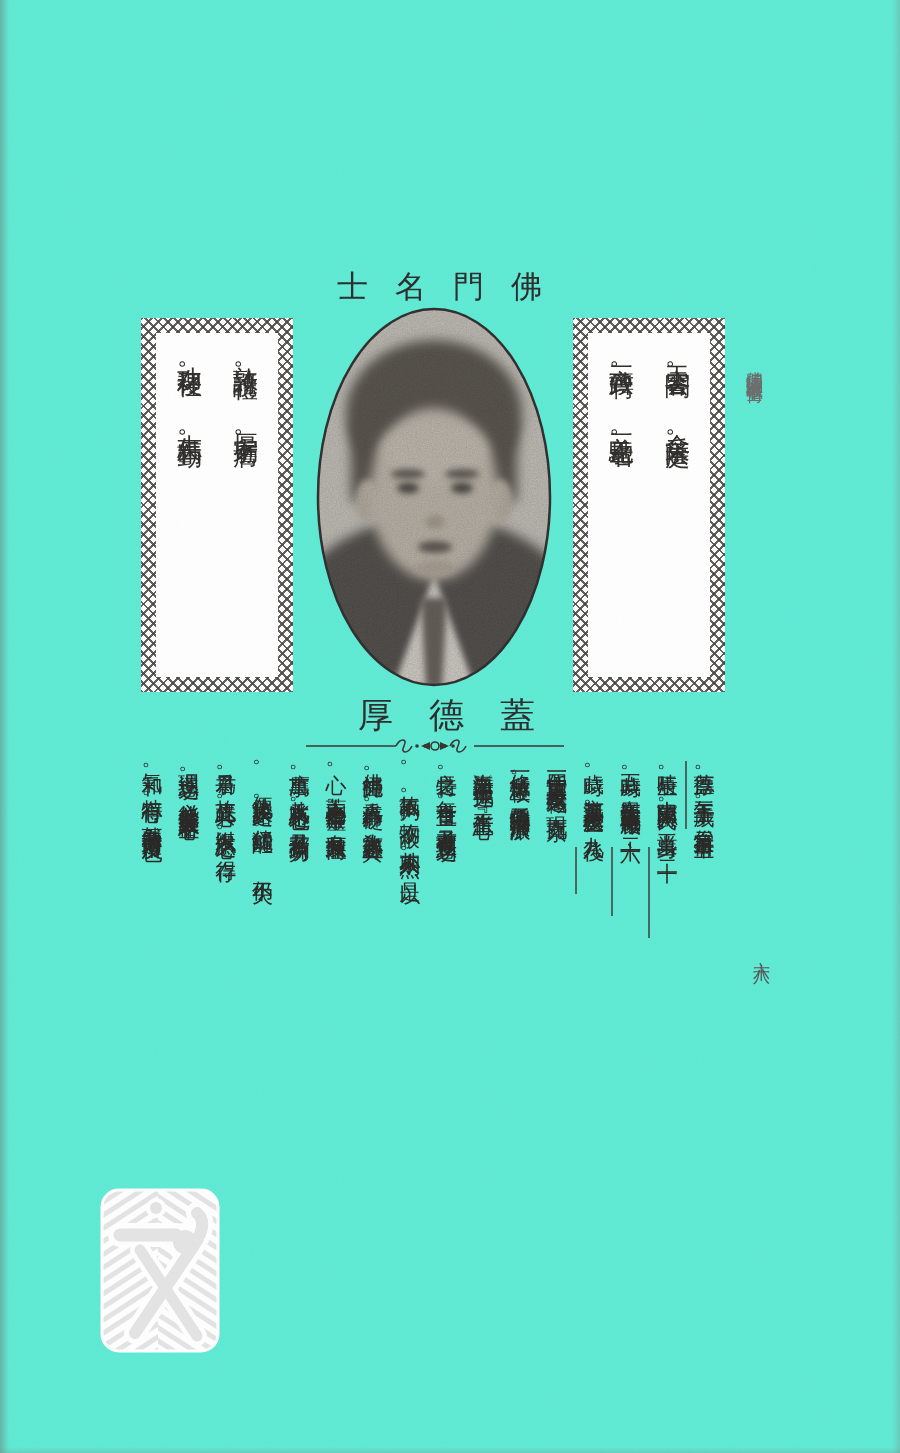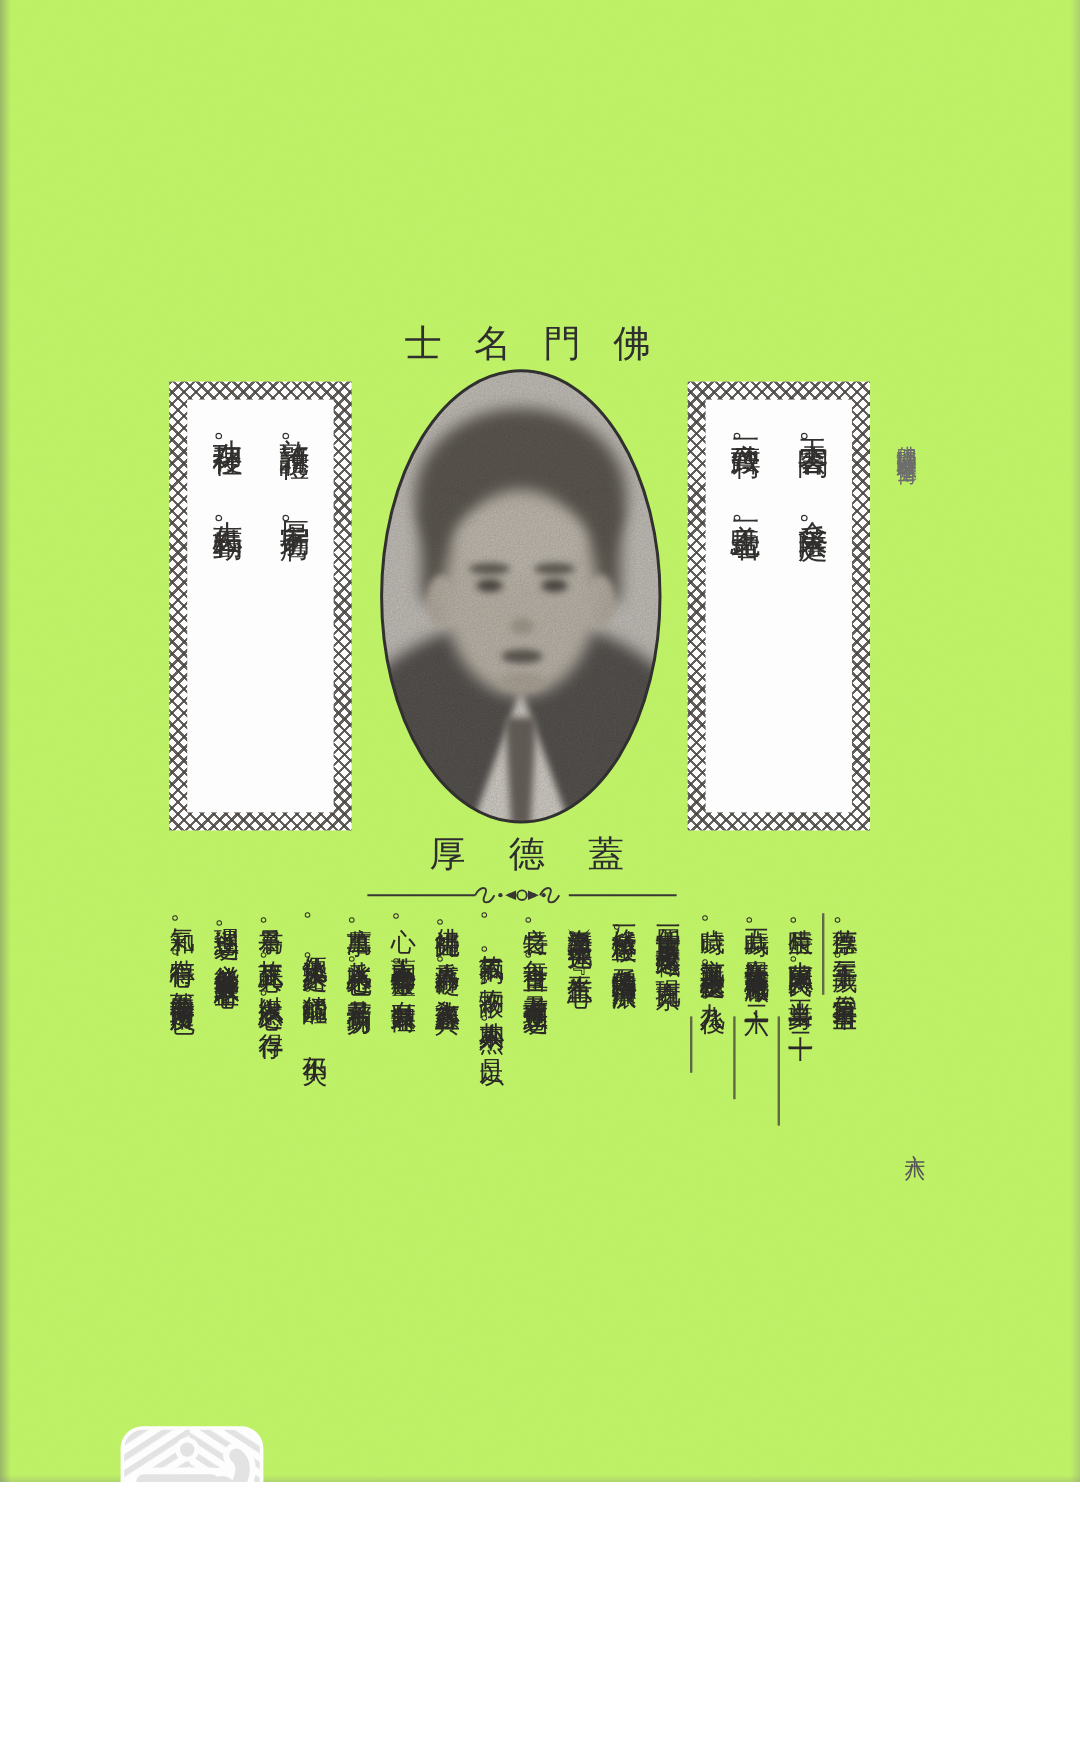--- a/index.html
+++ b/index.html
@@ -1,17 +1,17 @@
 <!DOCTYPE html>
 <html><head>
 <meta charset="utf-8">
 <style>
   html,body{margin:0;padding:0;background:#fff;}
   .page{
-    position:relative; width:900px; height:1235px; background:#bef264;
+    position:relative; width:900px; height:1453px; background:#5eead4;
     font-family:"DejaVu Serif","Liberation Serif",serif; color:#262626; overflow:hidden;
   }
   .edge-left{position:absolute;left:0;top:0;width:9px;height:100%;
     background:linear-gradient(90deg,rgba(110,110,110,.45),rgba(255,255,255,0));}
   .edge-right{position:absolute;right:0;top:0;width:8px;height:100%;
     background:linear-gradient(270deg,rgba(130,130,130,.30),rgba(255,255,255,0));}
   .edge-bottom{position:absolute;left:0;bottom:0;width:100%;height:6px;
     background:linear-gradient(0deg,rgba(130,130,130,.25),rgba(255,255,255,0));}
 
   .page-title{
@@ -39,21 +39,21 @@
   .series-title{
     position:absolute; left:744px; top:358px; writing-mode:vertical-rl;
     font-size:17px; letter-spacing:2px; color:#6b6b6b;
   }
   .page-number{
     position:absolute; left:751px; top:948px; writing-mode:vertical-rl;
     font-size:17px; letter-spacing:3px; color:#555;
   }
 
   .portrait-caption{
-    position:absolute; left:358px; top:692px; font-size:30px; letter-spacing:36px;
+    position:absolute; left:358px; top:692px; font-size:35px; letter-spacing:36px;
     color:#2b2b2b; white-space:nowrap;
   }
   .divider{position:absolute; left:306px; top:736px;}
 
   .main-text{
     position:absolute; top:757px; right:178px; height:436px;
     writing-mode:vertical-rl; color:#272624;
   }
   .main-col{line-height:36.8px; font-size:21px; letter-spacing:1.45px;}
 

